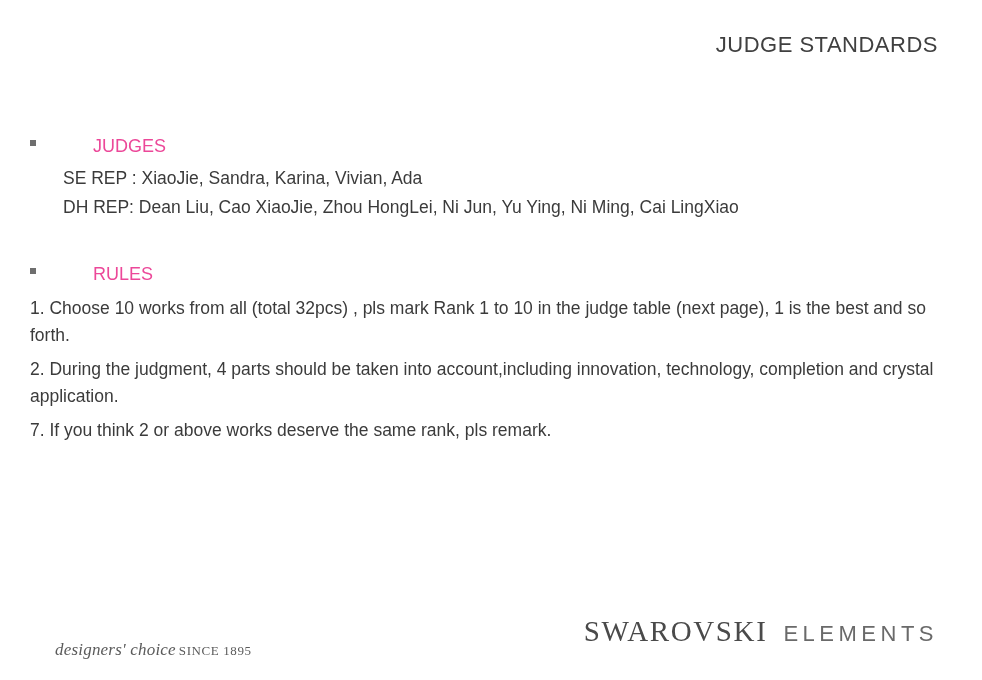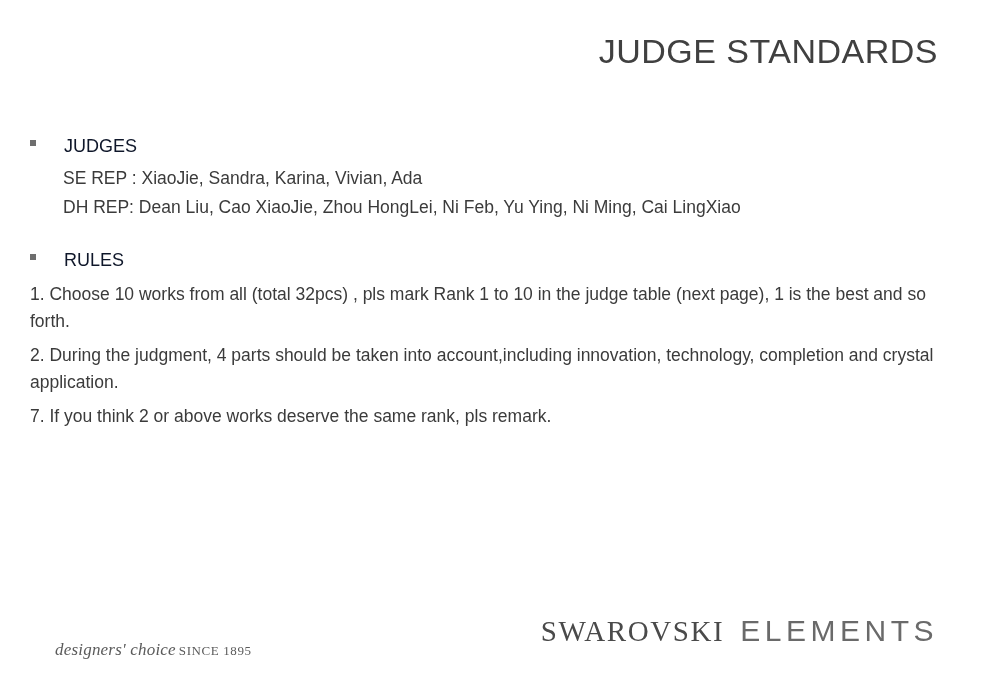--- a/index.html
+++ b/index.html
@@ -22,58 +22,58 @@
     width: 982px;
     height: 680px;
     background: #ffffff;
   }
 
   
   .slide-title {
     position: absolute;
     right: 44px;
     top: 32px;
-    font-size: 34px;
+    font-size: 22px;
     letter-spacing: 0.5px;
     color: #404040;
     font-weight: 400;
     white-space: nowrap;
   }
 
   
   .content {
     position: absolute;
     left: 0;
     top: 132px;
     width: 982px;
   }
 
   .bullet-block {
     position: relative;
     margin-bottom: 18px;
   }
   .bullet-block + .bullet-block {
-    margin-top: 24px;
+    margin-top: 38px;
   }
 
   .bullet-marker {
     position: absolute;
     left: 30px;
     top: 8px;
     width: 6px;
     height: 6px;
     background: #6e6e6e;
   }
 
   .bullet-heading {
     margin: 0 0 4px 0;
-    padding-left: 64px;
+    padding-left: 93px;
     font-size: 18px;
     line-height: 28px;
-    color: #0f172a;
+    color: #ec4899;
     font-weight: 400;
   }
 
   .bullet-line {
     margin: 0;
     padding-left: 63px;
     padding-right: 30px;
     font-size: 17.5px;
     line-height: 29px;
     color: #3b3b3b;
@@ -118,42 +118,42 @@
     white-space: nowrap;
     color: #4a4a4a;
   }
   .footer-brand .swarovski {
     font-family: "Liberation Serif", serif;
     font-size: 29px;
     letter-spacing: 1.6px;
   }
   .footer-brand .elements {
     font-family: "Liberation Sans", sans-serif;
-    font-size: 30px;
+    font-size: 22px;
     letter-spacing: 4.5px;
     margin-left: 16px;
     color: #6a6a6a;
     font-weight: 300;
     margin-top: 28px;
   }
 </style>
 </head>
 <body>
 
 <div class="slide">
 
   <div class="slide-title">JUDGE STANDARDS</div>
 
   <div class="content">
 
     <div class="bullet-block">
       <span class="bullet-marker"></span>
       <p class="bullet-heading">JUDGES</p>
       <p class="bullet-line">SE REP : XiaoJie, Sandra, Karina, Vivian, Ada</p>
-      <p class="bullet-line">DH REP: Dean Liu, Cao XiaoJie, Zhou HongLei, Ni Feb, Yu Ying,  Ni Ming, Cai LingXiao</p>
+      <p class="bullet-line">DH REP: Dean Liu, Cao XiaoJie, Zhou HongLei, Ni Jun, Yu Ying,  Ni Ming, Cai LingXiao</p>
     </div>
 
     <div class="bullet-block">
       <span class="bullet-marker"></span>
       <p class="bullet-heading">RULES</p>
       <p class="rules-line">1. Choose 10 works from all (total 32pcs) , pls mark Rank 1 to 10 in the judge table (next page), 1 is the best and so forth.</p>
       <p class="rules-line">2. During the judgment, 4 parts should be taken into account,including innovation, technology, completion and crystal application.</p>
       <p class="rules-line">7. If you think 2 or above works deserve the same rank, pls remark.</p>
     </div>
 

